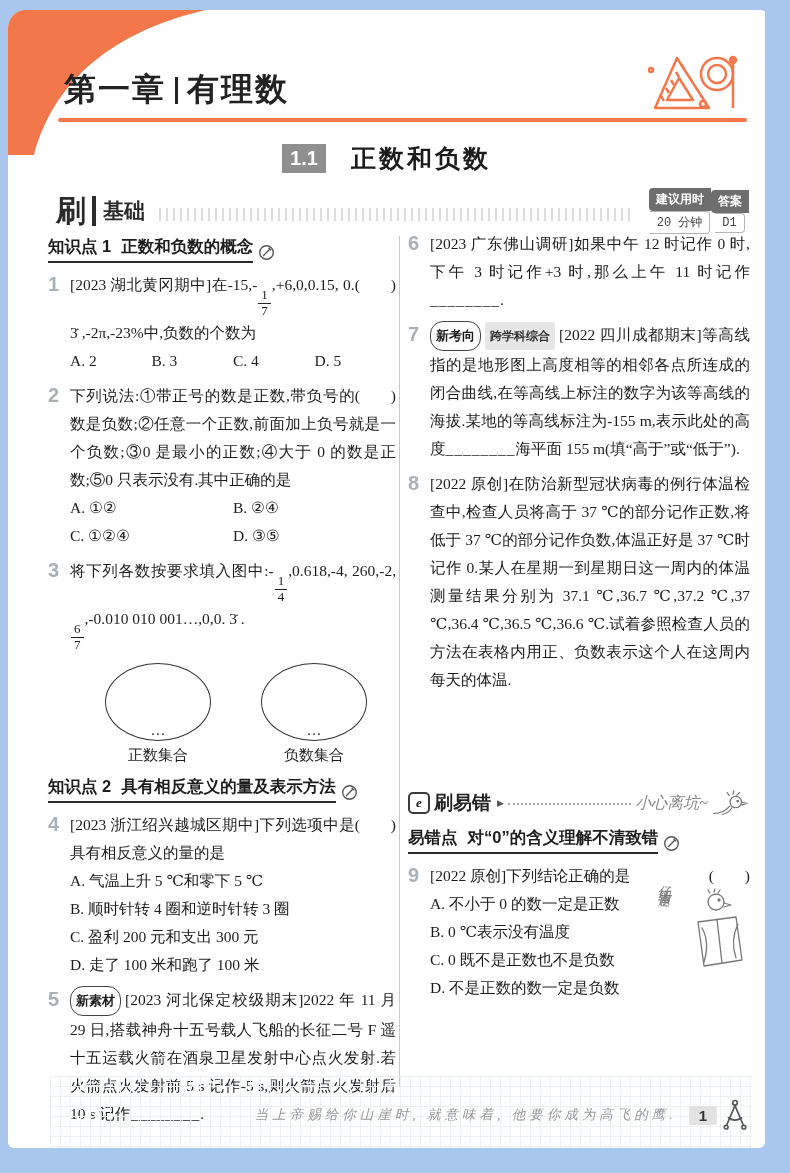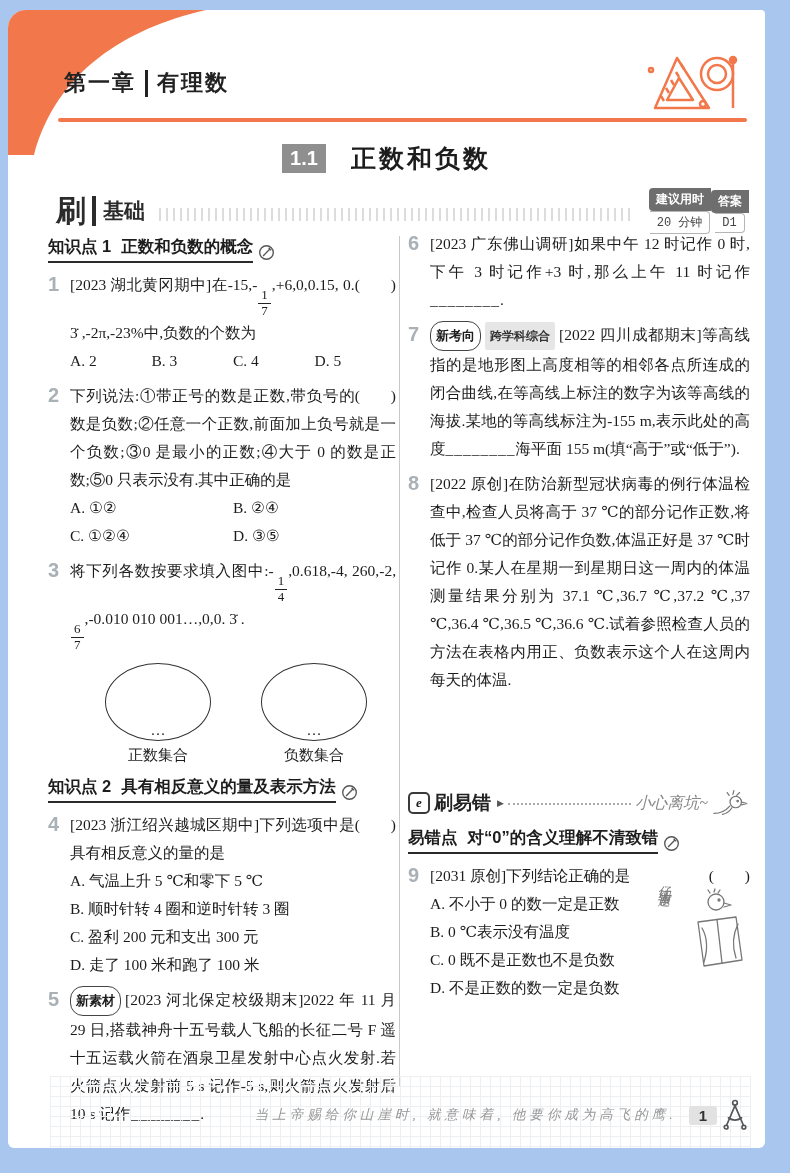--- a/index.html
+++ b/index.html
@@ -4,21 +4,21 @@
 <style>
   html,body{margin:0;padding:0;}
   .stage{position:relative;width:790px;height:1173px;background:#a9c6ef;overflow:hidden;
          font-family:"Liberation Serif","DejaVu Serif",serif;color:#1c1c1c;}
   .page{position:absolute;left:8px;top:10px;width:757px;height:1138px;background:#ffffff;
         border-radius:18px 4px 6px 6px;overflow:hidden;}
   
   .corner{position:absolute;left:0;top:0;width:200px;height:145px;}
   
   .chapter{position:absolute;left:56px;top:58px;font-family:"Liberation Sans","DejaVu Sans",sans-serif;
-           font-weight:900;font-size:22px;letter-spacing:2px;color:#222;display:flex;align-items:center;}
+           font-weight:900;font-size:32px;letter-spacing:2px;color:#222;display:flex;align-items:center;}
   .chapter .vbar{display:inline-block;width:3px;height:27px;background:#222;margin:0 9px;}
   .chapter-rule{position:absolute;left:50px;right:18px;top:108px;height:4px;background:#f2774a;border-radius:2px;}
   .hdr-doodle{position:absolute;right:22px;top:42px;}
   
   .section-row{position:absolute;left:0;right:0;top:132px;text-align:center;}
   .sec-num{display:inline-block;background:#8f8f8f;color:#fff;font-family:"Liberation Sans",sans-serif;
            font-weight:bold;font-size:20px;padding:3px 8px;margin-right:21px;vertical-align:middle;}
   .sec-name{font-weight:bold;font-size:25px;letter-spacing:3px;vertical-align:middle;}
   
   .band{position:absolute;left:48px;right:16px;top:178px;display:flex;align-items:center;}
@@ -288,21 +288,21 @@
           <g stroke="#555" fill="none" stroke-width="1.6">
               <circle cx="10" cy="10" r="8"></circle>
               <path d="M6 14 L14 6 M12.5 4.5 l3 3"></path>
             </g>
         </svg>
       </div>
 
       <div class="q q9wrap q9">
         <span class="qnum">9</span>
         <div class="qbody">
-          <p class="qtext"><span class="paren">(　　)</span><span>[2031 原创]下列结论正确的是</span></p>
+          <p class="qtext"><span class="paren">(　　)</span><span>[2022 原创]下列结论正确的是</span></p>
           <div class="optlines">
             <div>A. 不小于 0 的数一定是正数</div>
             <div>B. 0 ℃表示没有温度</div>
             <div>C. 0 既不是正数也不是负数</div>
             <div>D. 不是正数的数一定是负数</div>
           </div>
         </div>
         <span class="margin-note">仔细审题</span>
         <svg class="reading-bird" width="66" height="84" viewBox="0 0 66 84">
           <g stroke="#777" fill="none" stroke-width="1.3" stroke-linecap="round" stroke-linejoin="round">

